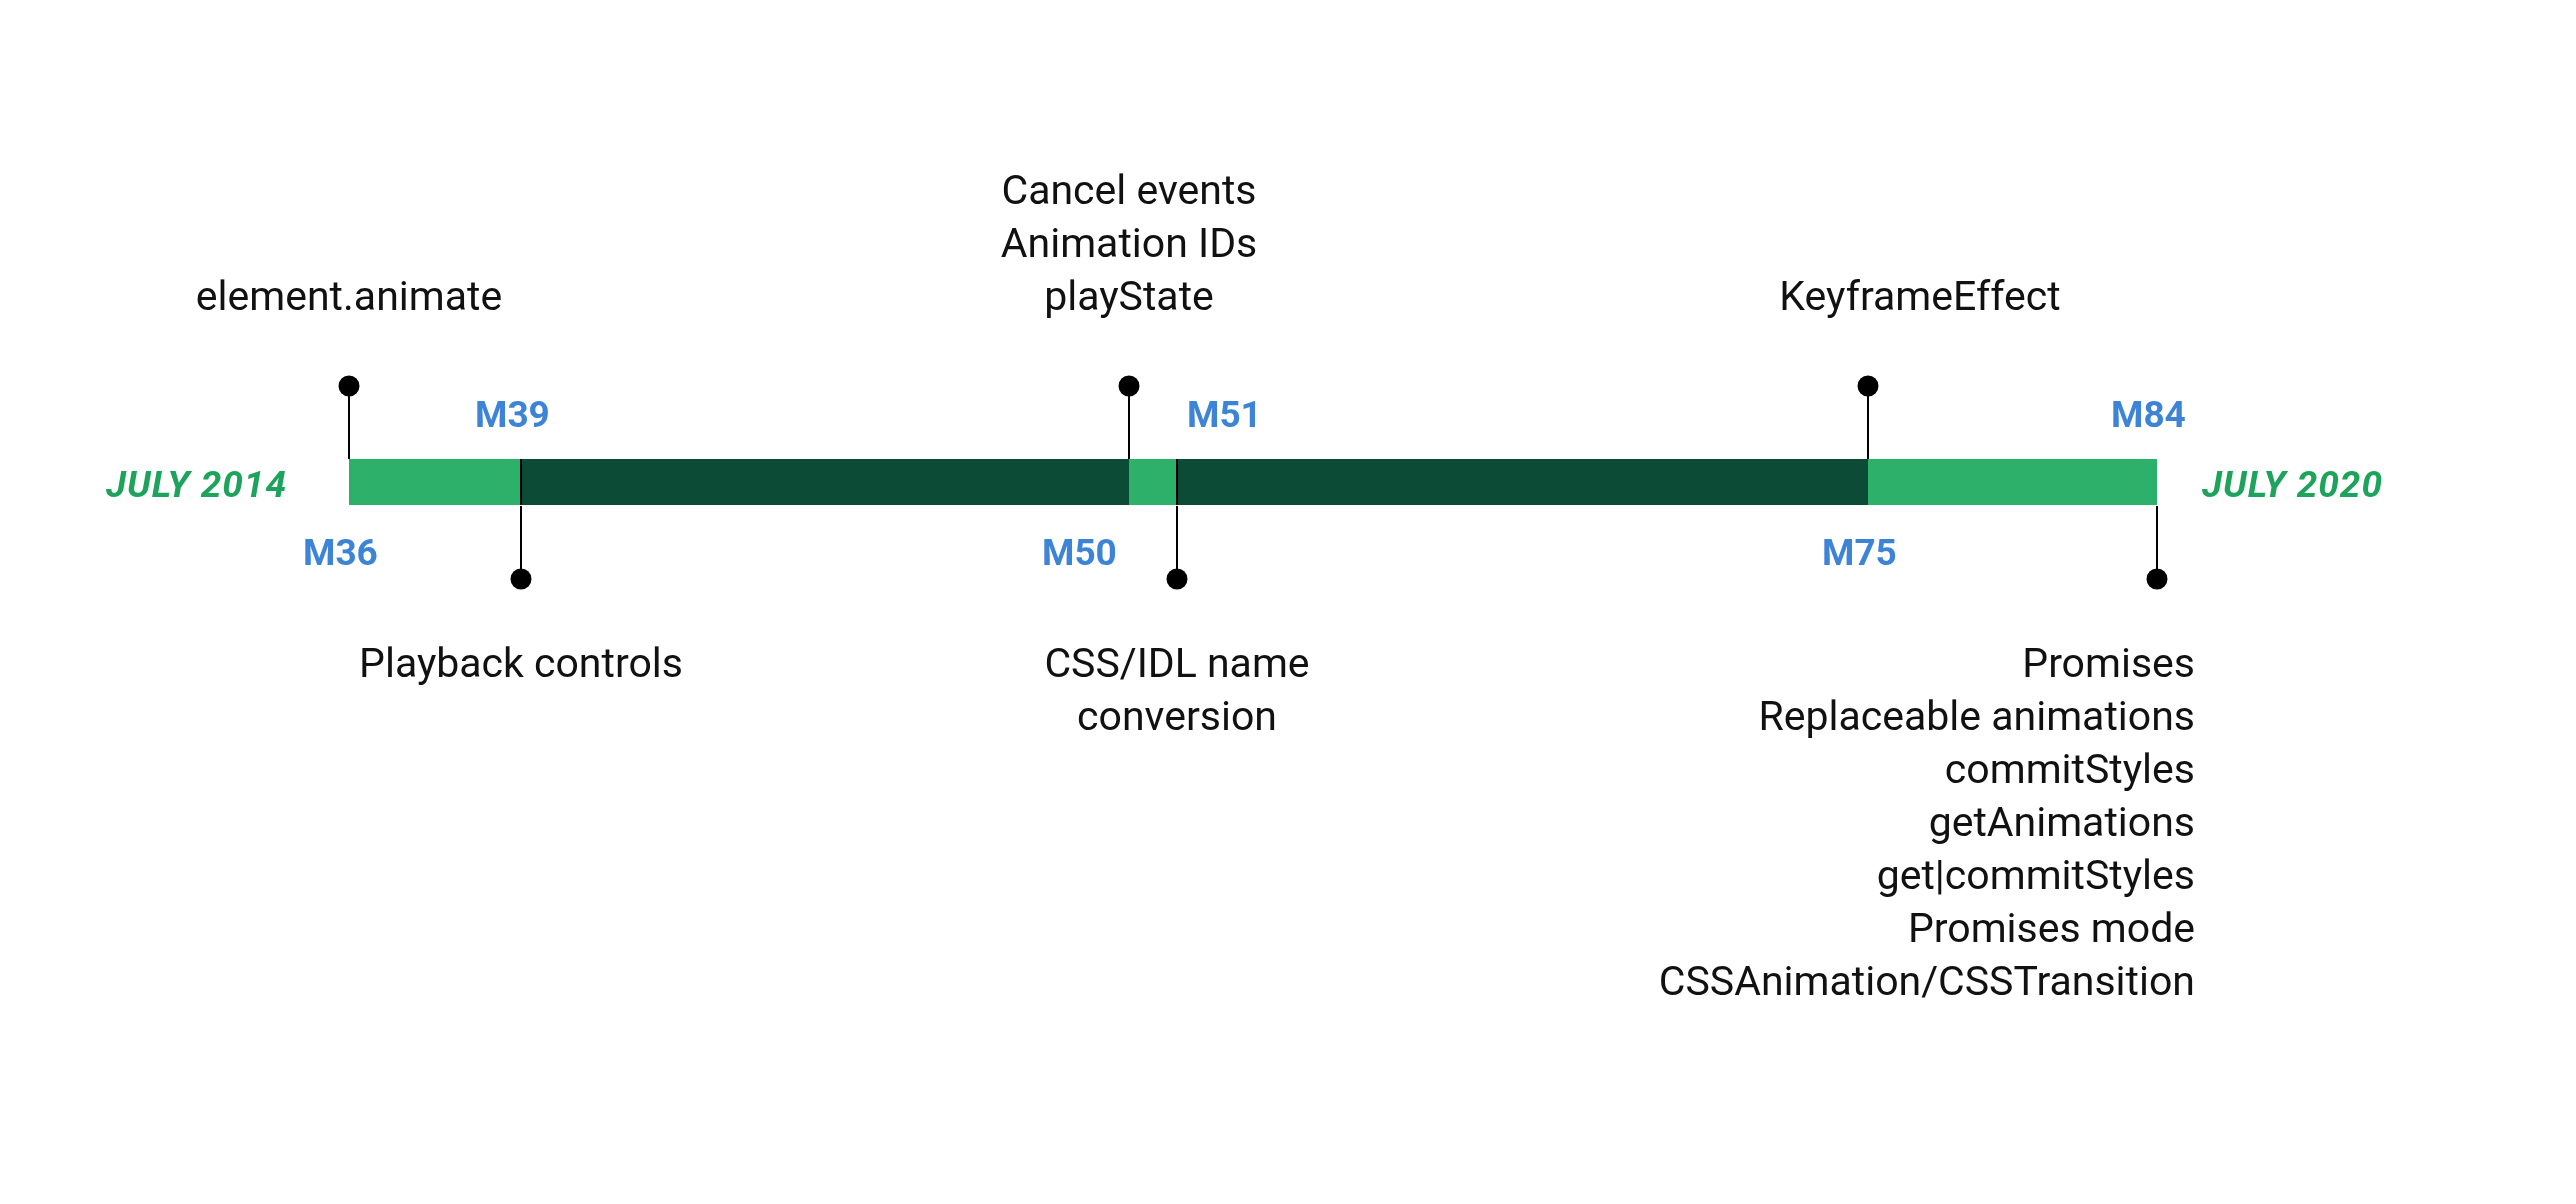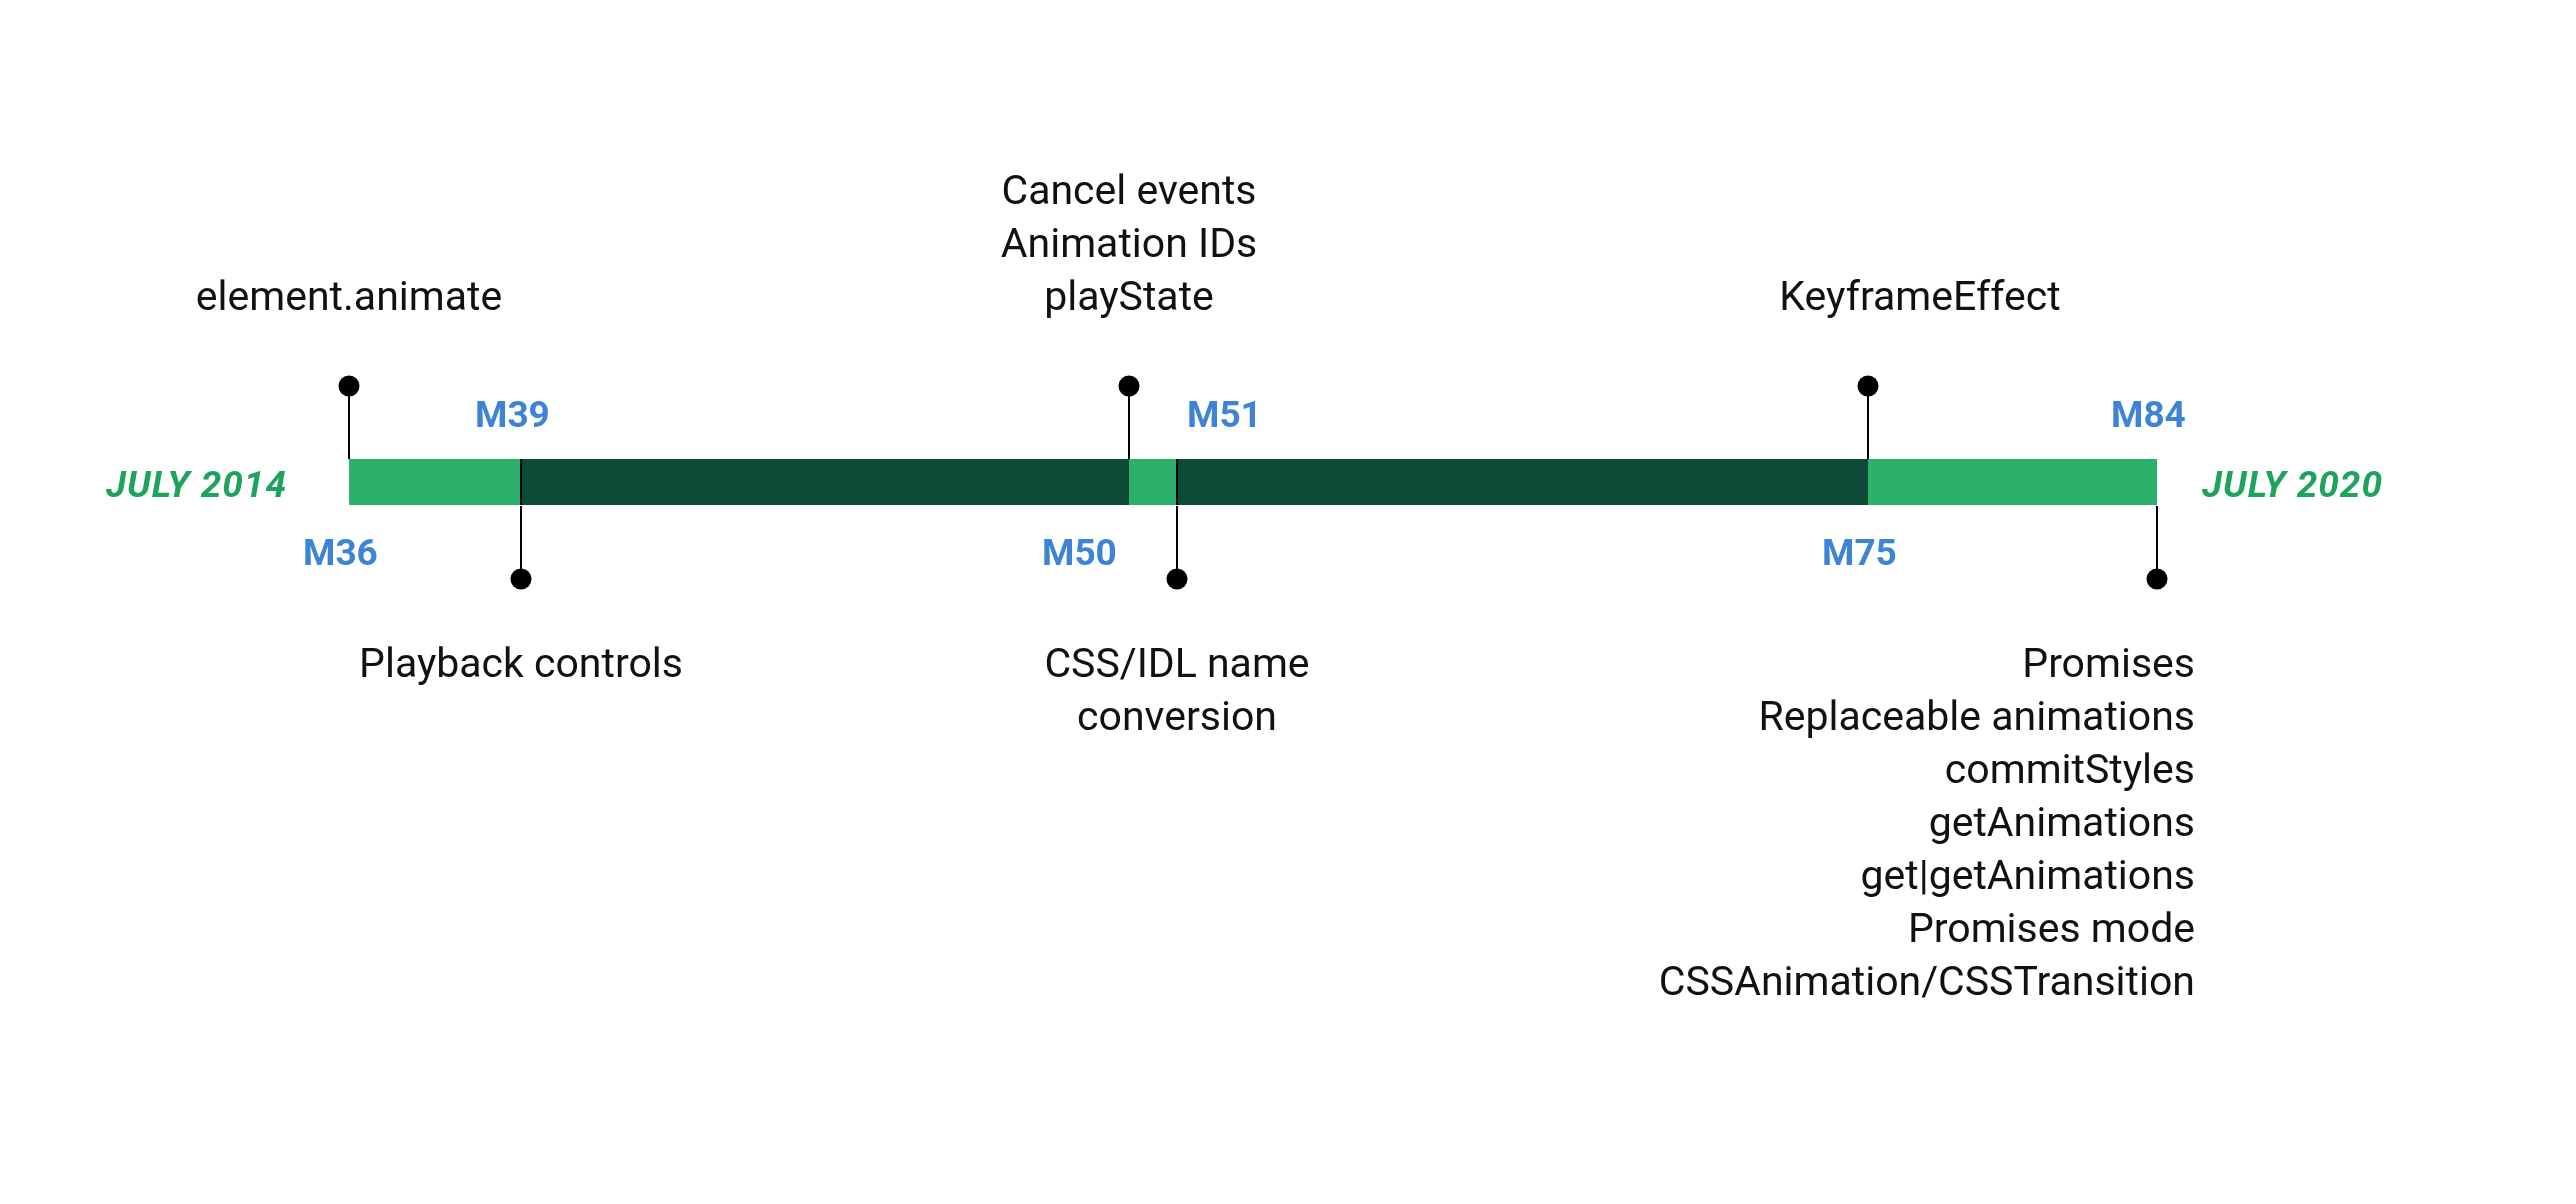--- a/index.html
+++ b/index.html
@@ -99,18 +99,18 @@
   <div class="milestone-label" style="left:1822px; top:531px;">M75</div>
   <div class="feature-line center" style="left:1920px; top:270px;">KeyframeEffect</div>
 
   <div class="stem" style="left:2156px; top:506px; height:73px;"></div>
   <div class="dot" style="left:2157px; top:579px;"></div>
   <div class="milestone-label" style="left:2111px; top:393px;">M84</div>
   <div class="feature-line right" style="right:381px; top:637px;">Promises</div>
   <div class="feature-line right" style="right:381px; top:690px;margin-left:48px;">Replaceable animations</div>
   <div class="feature-line right" style="right:381px; top:743px;">commitStyles</div>
   <div class="feature-line right" style="right:381px; top:796px;text-align:center;">getAnimations</div>
-  <div class="feature-line right" style="right:381px; top:849px;">get|getAnimations</div>
+  <div class="feature-line right" style="right:381px; top:849px;">get|commitStyles</div>
   <div class="feature-line right" style="right:381px; top:902px;">Promises mode</div>
   <div class="feature-line right" style="right:381px; top:955px;">CSSAnimation/CSSTransition</div>
 
 </div>
 
 
 </body></html>

